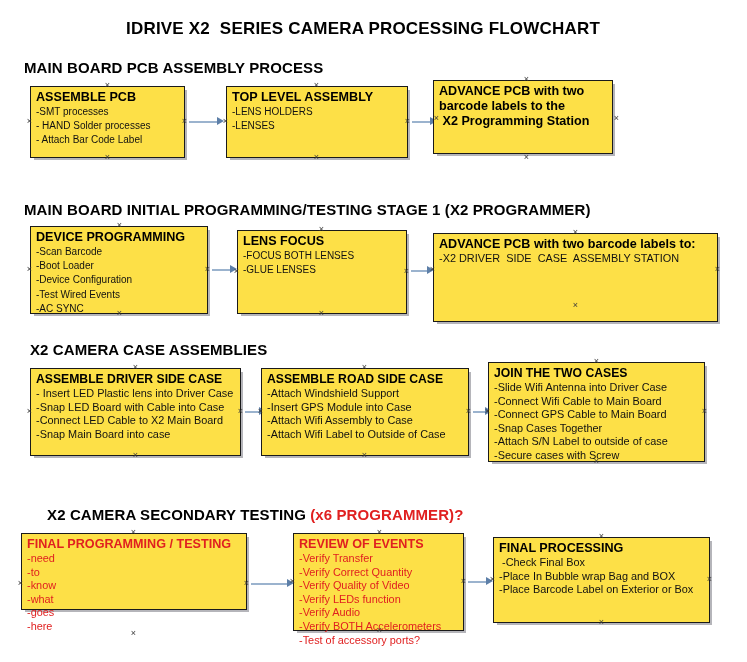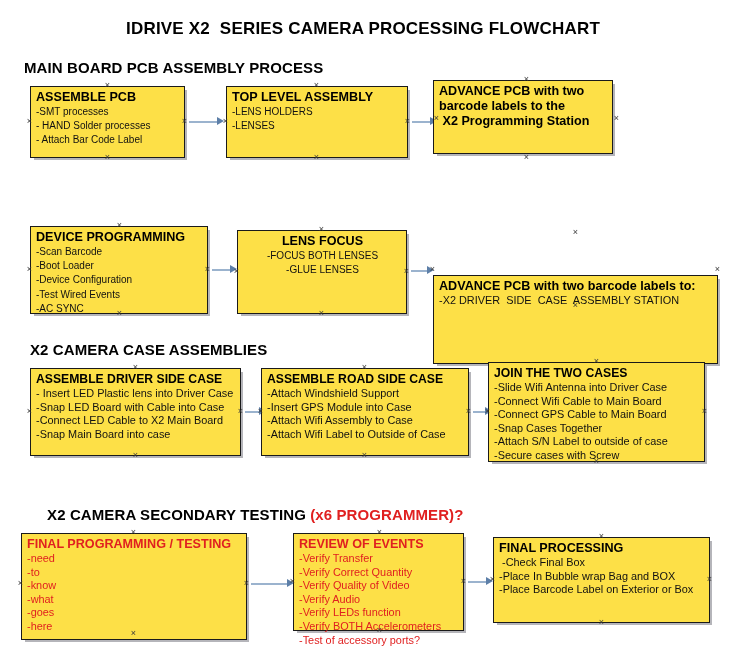--- a/index.html
+++ b/index.html
@@ -129,51 +129,52 @@
   <div class="box" style="left:433px; top:80px; width:180px; height:74px;">
     <div class="box-title">ADVANCE PCB with two
 barcode labels to the
  X2 Programming Station</div>
   </div>
   <div class="handle" style="left:523px; top:76px;"></div>
   <div class="handle" style="left:523px; top:154px;"></div>
   <div class="handle" style="left:433px; top:115px;"></div>
   <div class="handle" style="left:613px; top:115px;"></div>
 
+  <div class="abs section-title" style="left:24px; top:201px;">MAIN BOARD INITIAL PROGRAMMING/TESTING STAGE 1 (X2 PROGRAMMER)</div>
 
   <div class="box" style="left:30px; top:226px; width:178px; height:88px;">
     <div class="box-title">DEVICE PROGRAMMING</div>
     <div class="box-line">-Scan Barcode</div>
     <div class="box-line">-Boot Loader</div>
     <div class="box-line">-Device Configuration</div>
     <div class="box-line">-Test Wired Events</div>
     <div class="box-line">-AC SYNC</div>
   </div>
   <div class="handle" style="left:116px; top:222px;"></div>
   <div class="handle" style="left:116px; top:310px;"></div>
   <div class="handle" style="left:26px; top:266px;"></div>
   <div class="handle" style="left:204px; top:266px;"></div>
 
   <div class="conn" style="left:212px; top:269px; width:20px;"></div>
   <div class="arrow" style="left:230px; top:265px;"></div>
 
-  <div class="box" style="left:237px; top:230px; width:170px; height:84px;text-align:center;">
+  <div class="box" style="left:237px; top:230px; width:170px; height:84px;">
     <div class="box-title">LENS FOCUS</div>
     <div class="box-line">-FOCUS BOTH LENSES</div>
     <div class="box-line">-GLUE LENSES</div>
   </div>
   <div class="handle" style="left:318px; top:226px;"></div>
   <div class="handle" style="left:318px; top:310px;"></div>
   <div class="handle" style="left:233px; top:268px;"></div>
   <div class="handle" style="left:403px; top:268px;"></div>
 
   <div class="conn" style="left:411px; top:270px; width:18px;"></div>
   <div class="arrow" style="left:427px; top:266px;"></div>
 
-  <div class="box" style="left:433px; top:233px; width:285px; height:89px;margin-top:42px;">
+  <div class="box" style="left:433px; top:233px; width:285px; height:89px;">
     <div class="box-title">ADVANCE PCB with two barcode labels to:</div>
     <div class="box-line sm">-X2 DRIVER  SIDE  CASE  ASSEMBLY STATION</div>
   </div>
   <div class="handle" style="left:572px; top:229px;"></div>
   <div class="handle" style="left:572px; top:302px;"></div>
   <div class="handle" style="left:429px; top:266px;"></div>
   <div class="handle" style="left:714px; top:266px;"></div>
 
   <div class="abs section-title" style="left:30px; top:341px;">X2 CAMERA CASE ASSEMBLIES</div>
 
@@ -218,21 +219,21 @@
   </div>
   <div class="handle" style="left:593px; top:358px;"></div>
   <div class="handle" style="left:593px; top:458px;"></div>
   <div class="handle" style="left:484px; top:408px;"></div>
   <div class="handle" style="left:701px; top:408px;"></div>
 
   <div class="abs section-title" style="left:30px; top:489px;">
     <span>X2 CAMERA SECONDARY TESTING </span><span class="red-note">(x6 PROGRAMMER)?</span>
   </div>
 
-  <div class="box red" style="left:21px; top:533px; width:226px; height:107px;">
+  <div class="box red" style="left:21px; top:533px; width:226px; height:77px;">
     <div class="box-title">FINAL PROGRAMMING / TESTING</div>
     <div class="box-line sm">-need</div>
     <div class="box-line sm">-to</div>
     <div class="box-line sm">-know</div>
     <div class="box-line sm">-what</div>
     <div class="box-line sm">-goes</div>
     <div class="box-line sm">-here</div>
   </div>
   <div class="handle" style="left:130px; top:529px;"></div>
   <div class="handle" style="left:130px; top:630px;"></div>
@@ -240,22 +241,22 @@
   <div class="handle" style="left:243px; top:580px;"></div>
 
   <div class="conn" style="left:251px; top:583px; width:38px;"></div>
   <div class="arrow" style="left:287px; top:579px;"></div>
 
   <div class="box red" style="left:293px; top:533px; width:171px; height:98px;">
     <div class="box-title">REVIEW OF EVENTS</div>
     <div class="box-line sm">-Verify Transfer</div>
     <div class="box-line sm">-Verify Correct Quantity</div>
     <div class="box-line sm">-Verify Quality of Video</div>
+    <div class="box-line sm">-Verify LEDs function</div>
     <div class="box-line sm">-Verify Audio</div>
-    <div class="box-line sm">-Verify LEDs function</div>
     <div class="box-line sm">-Verify BOTH Accelerometers</div>
     <div class="box-line sm">-Test of accessory ports?</div>
   </div>
   <div class="handle" style="left:376px; top:529px;"></div>
   <div class="handle" style="left:376px; top:627px;"></div>
   <div class="handle" style="left:289px; top:578px;"></div>
   <div class="handle" style="left:460px; top:578px;"></div>
 
   <div class="conn" style="left:468px; top:581px; width:20px;"></div>
   <div class="arrow" style="left:486px; top:577px;"></div>

